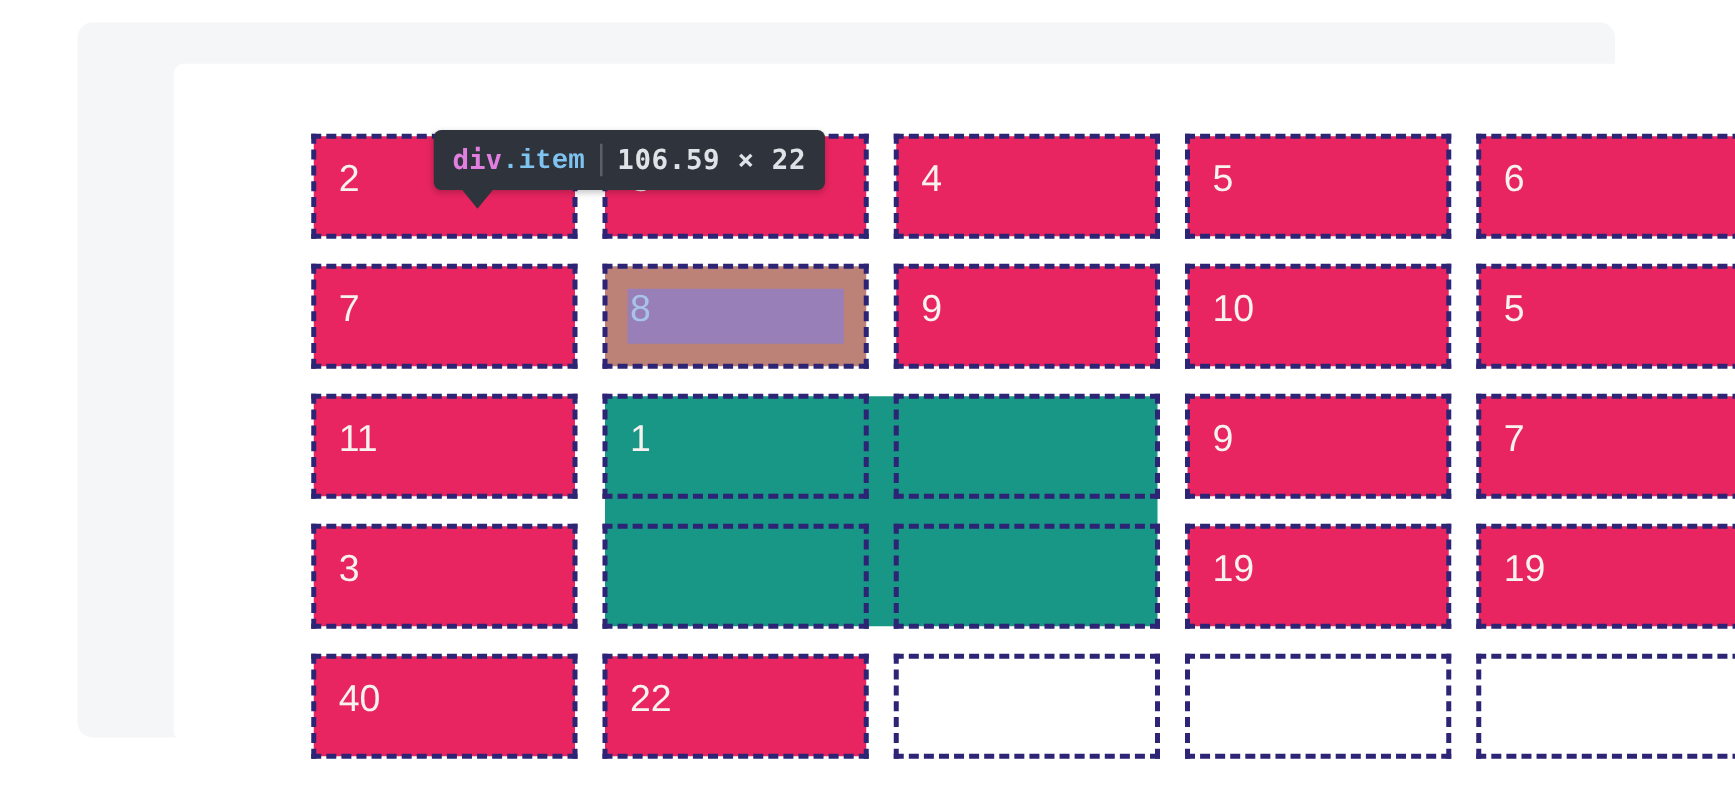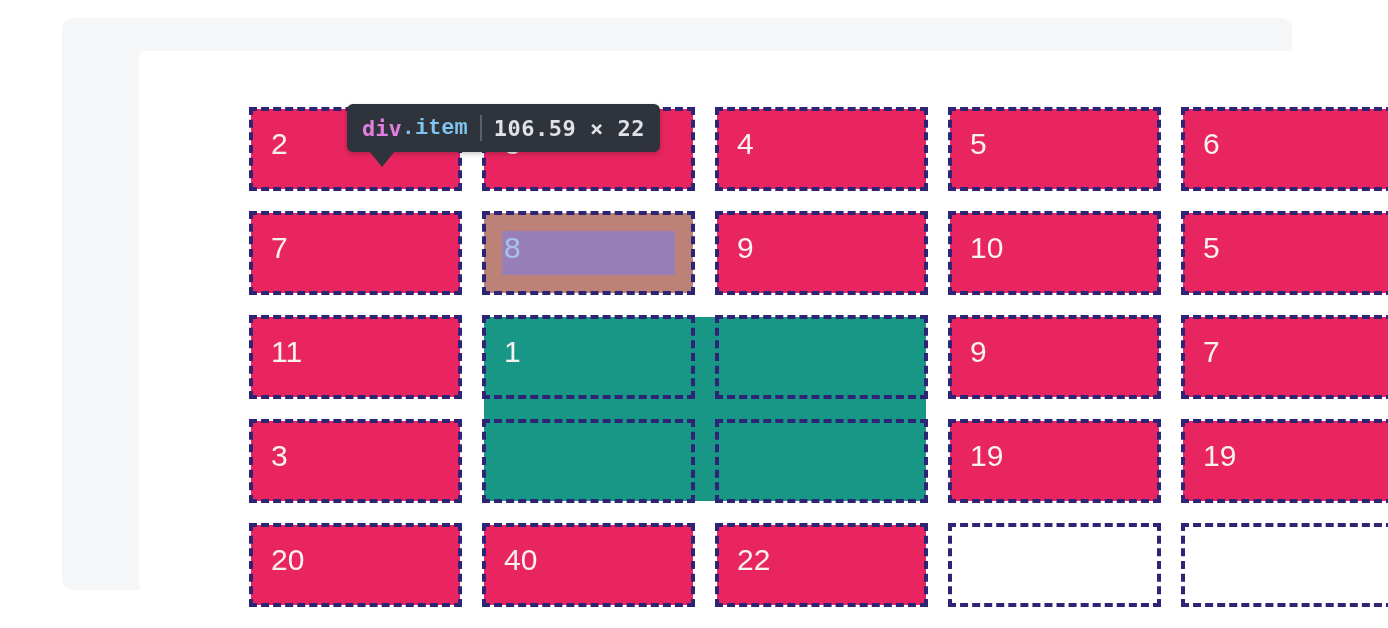--- a/index.html
+++ b/index.html
@@ -148,21 +148,20 @@
           <div class="item inspected"><div class="content-box"></div><span class="num">8</span></div>
           <div class="item"><span class="num">9</span></div>
           <div class="item"><span class="num">10</span></div>
           <div class="item"><span class="num">5</span></div>
           <div class="item"><span class="num">11</span></div>
           <div class="item"><span class="num">9</span></div>
           <div class="item"><span class="num">7</span></div>
           <div class="item"><span class="num">3</span></div>
           <div class="item"><span class="num">19</span></div>
           <div class="item"><span class="num">19</span></div>
-          <div class="item"><span class="num">20</span></div>
           <div class="item"><span class="num">40</span></div>
           <div class="item"><span class="num">22</span></div>
         </div>
       <div class="grid overlay" id="overlay">
           <div class="cell"></div>
           <div class="cell"></div>
           <div class="cell"></div>
           <div class="cell"></div>
           <div class="cell"></div>
           <div class="cell"></div>

